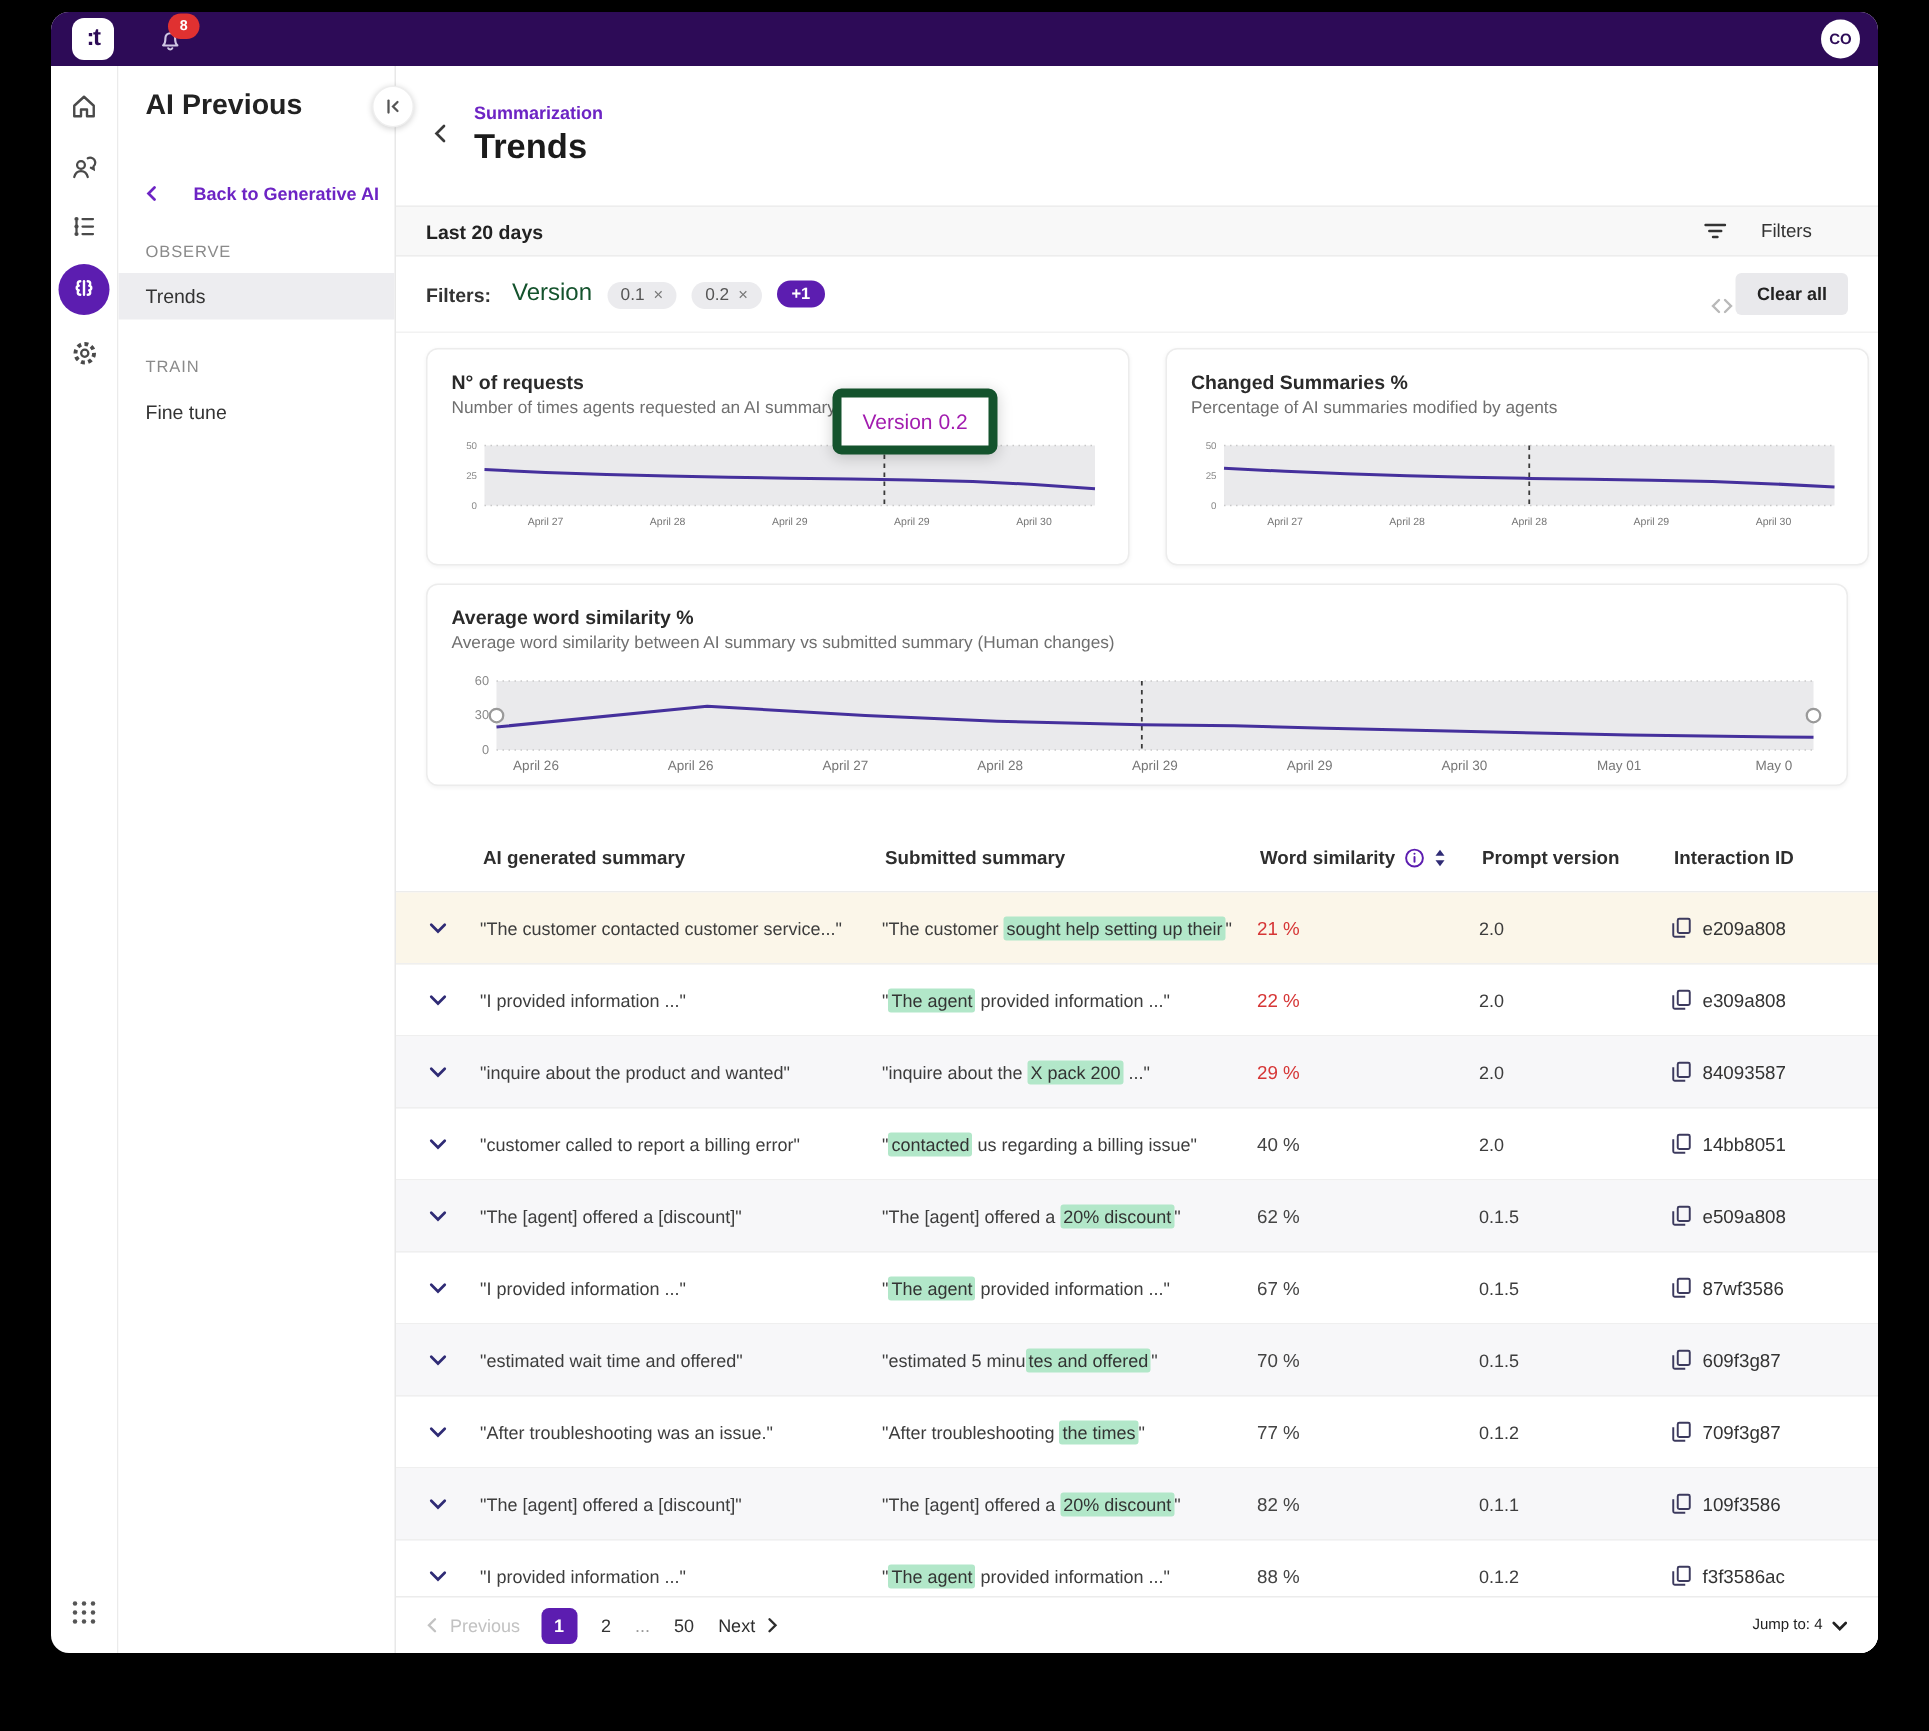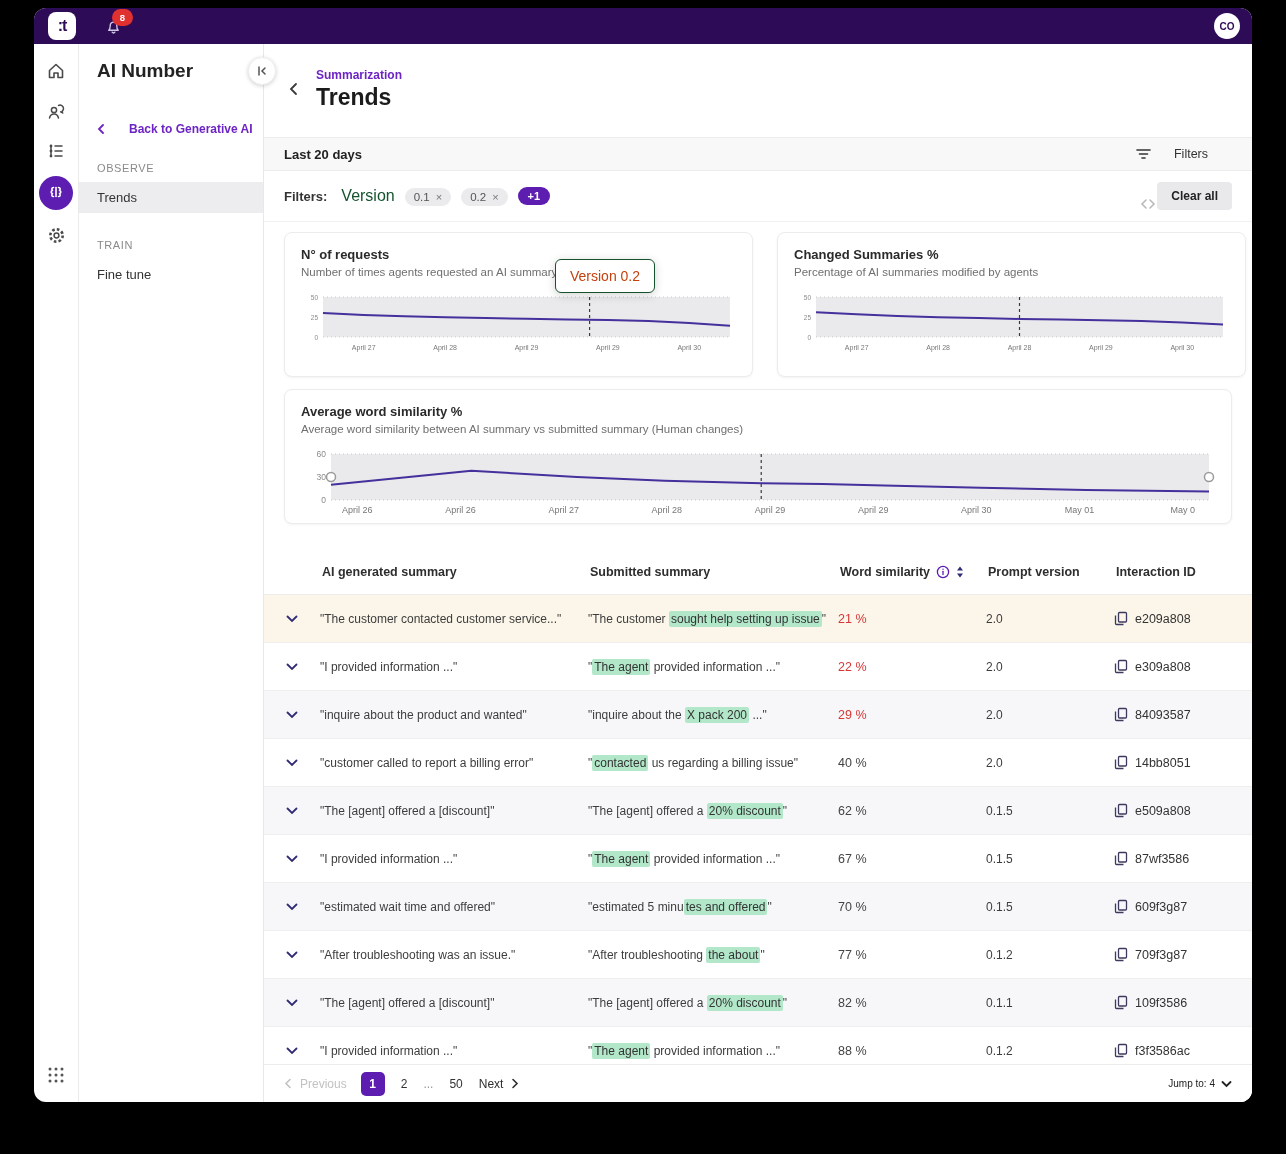--- a/index.html
+++ b/index.html
@@ -55,22 +55,22 @@
              font-family:"Liberation Sans",sans-serif;}
   
   .charts{padding:10px 20px 0 20px;flex:0 0 auto;}
   .cardrow{display:flex;gap:24px;}
   .card{flex:1;border:1px solid #ececec;border-radius:8px;background:#fff;box-shadow:0 1px 3px rgba(0,0,0,.05);
         padding:14px 16px;position:relative;height:145px;box-sizing:border-box;}
   .card.wide{margin-top:12px;height:135px;}
   .card-title{font-size:13px;font-weight:bold;color:#2a2a2a;}
   .card-sub{font-size:11.5px;color:#6f6f6f;margin-top:4px;}
   .chartbox{margin-top:14px;}
-  .tooltip{position:absolute;left:270px;top:26px;background:#fff;border:1px solid #14532d;border-radius:6px;box-shadow:0 2px 10px rgba(0,0,0,.18);
-           padding:8px 14px;font-size:14px;color:#c2410c;z-index:5;white-space:nowrap;}
+  .tooltip{position:absolute;left:270px;top:26px;background:#fff;border:6px solid #14532d;border-radius:6px;box-shadow:0 2px 10px rgba(0,0,0,.18);
+           padding:8px 14px;font-size:14px;color:#a21caf;z-index:5;white-space:nowrap;}
   
   .tablewrap{margin-top:26px;flex:0 0 auto;}
   .thead,.trow{display:grid;grid-template-columns:56px 268px 250px 148px 128px 1fr;align-items:center;}
   .thead{height:44px;border-bottom:1px solid #ececec;font-size:12.5px;font-weight:bold;color:#2e2e2e;}
   .thead .hc{padding-left:2px;}
   .ws-head{display:flex;align-items:center;gap:6px;}
   .trow{height:47px;border-bottom:1px solid #efefef;font-size:12px;color:#3d3d3d;}
   .trow.alt{background:#f7f7f9;}
   .trow.accent{background:#fbf6e9;}
   .expander{display:flex;align-items:center;justify-content:center;cursor:pointer;color:#2f2b75;}
@@ -162,21 +162,21 @@
             <circle cx="9" cy="9" r="1.5"></circle>
             <circle cx="15" cy="9" r="1.5"></circle>
             <circle cx="3" cy="15" r="1.5"></circle>
             <circle cx="9" cy="15" r="1.5"></circle>
             <circle cx="15" cy="15" r="1.5"></circle>
           </svg>
       </span>
     </div>
 
     <div class="panel">
-      <div class="panel-title">AI Number</div>
+      <div class="panel-title">AI Previous</div>
       <div class="collapse-btn">
         <svg width="12" height="12" viewBox="0 0 12 12" fill="none" stroke="currentColor" stroke-width="1.5" stroke-linecap="round">
             <path d="M3 2 v8"></path>
             <path d="M9 3 L6 6 L9 9"></path>
           </svg>
       </div>
       <div class="backlink">
         <span>
             <svg width="8" height="10" viewBox="0 0 8 10" fill="none" stroke="currentColor" stroke-width="1.8" stroke-linecap="round">
               <path d="M6 1 L2 5 L6 9"></path>
@@ -342,21 +342,21 @@
           <div class="hc">Interaction ID</div>
         </div>
         <div id="table-body">
             <div class="trow accent">
               <div class="expander">
                 <svg width="12" height="8" viewBox="0 0 12 8" fill="none" stroke="currentColor" stroke-width="1.8" stroke-linecap="round">
                   <path d="M1.5 1.5 L6 6 L10.5 1.5"></path>
                 </svg>
               </div>
               <div>"The customer contacted customer service..."</div>
-              <div>"The customer <mark>sought help setting up issue</mark>"</div>
+              <div>"The customer <mark>sought help setting up their</mark>"</div>
               <div><span class="sim low">21 %</span></div>
               <div>2.0</div>
               <div class="idcell">
                 <span class="copy-ic">
                   <svg width="14" height="15" viewBox="0 0 14 15" fill="none" stroke="currentColor" stroke-width="1.3">
                     <rect x="4.5" y="1.5" width="8" height="9.5" rx="1"></rect>
                     <path d="M9.5 13.5 H2.5 a1 1 0 0 1 -1 -1 V4.5"></path>
                   </svg>
                 </span>
                 <span>e209a808</span>
@@ -482,21 +482,21 @@
                 <span>609f3g87</span>
               </div>
             </div>
             <div class="trow">
               <div class="expander">
                 <svg width="12" height="8" viewBox="0 0 12 8" fill="none" stroke="currentColor" stroke-width="1.8" stroke-linecap="round">
                   <path d="M1.5 1.5 L6 6 L10.5 1.5"></path>
                 </svg>
               </div>
               <div>"After troubleshooting was an issue."</div>
-              <div>"After troubleshooting <mark>the about</mark>"</div>
+              <div>"After troubleshooting <mark>the times</mark>"</div>
               <div><span class="sim">77 %</span></div>
               <div>0.1.2</div>
               <div class="idcell">
                 <span class="copy-ic">
                   <svg width="14" height="15" viewBox="0 0 14 15" fill="none" stroke="currentColor" stroke-width="1.3">
                     <rect x="4.5" y="1.5" width="8" height="9.5" rx="1"></rect>
                     <path d="M9.5 13.5 H2.5 a1 1 0 0 1 -1 -1 V4.5"></path>
                   </svg>
                 </span>
                 <span>709f3g87</span>

